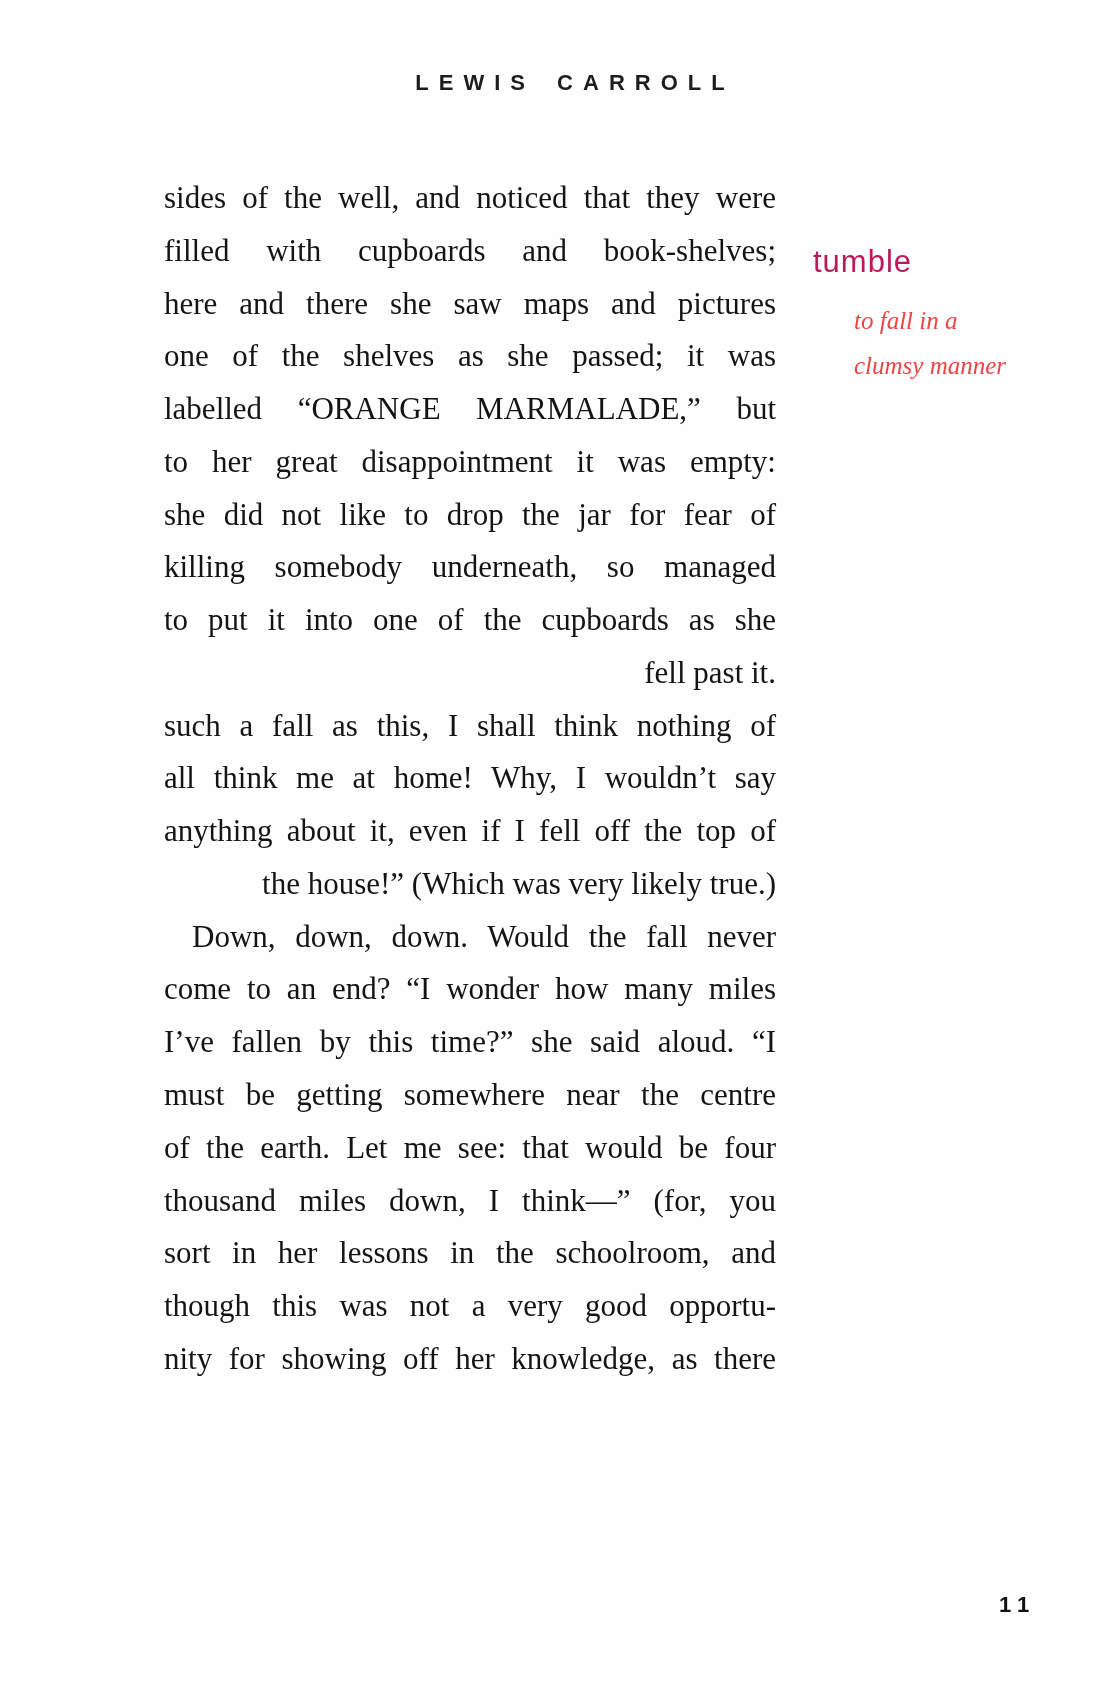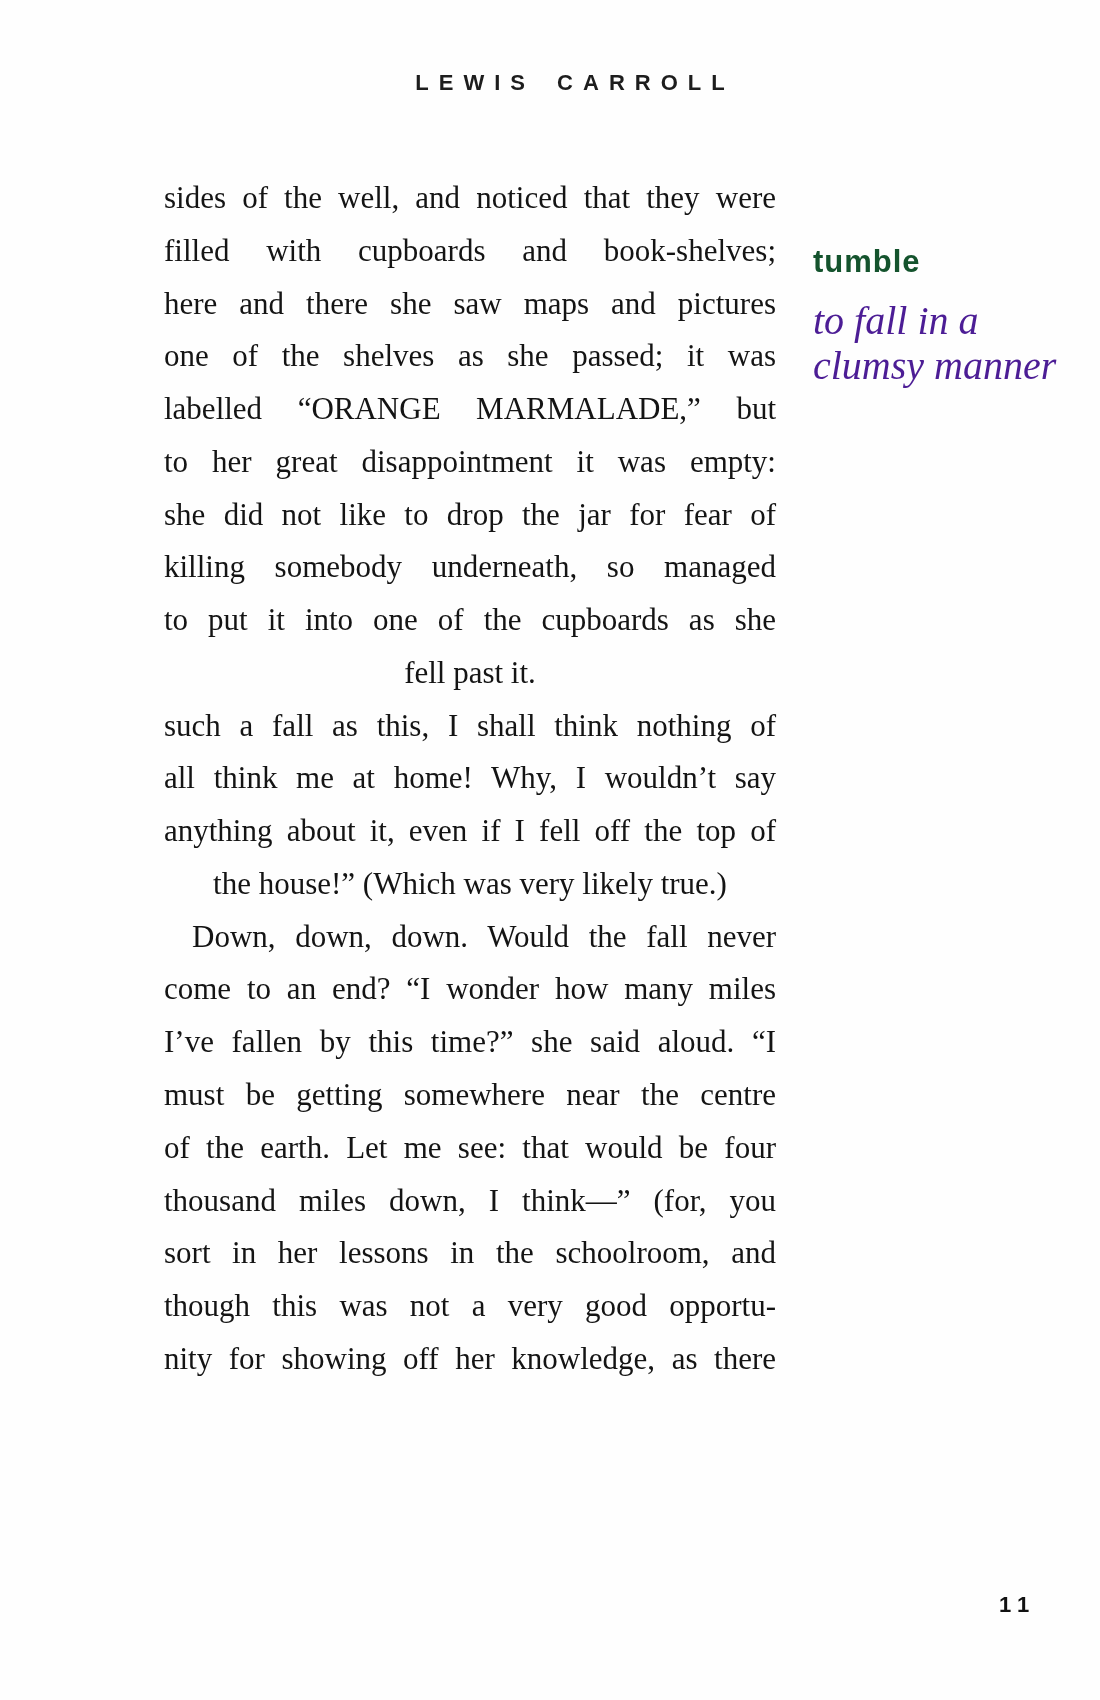--- a/index.html
+++ b/index.html
@@ -35,21 +35,21 @@
     position: absolute;
     left: 120px;
     top: 172px;
     width: 612px;
     font-size: 31px;
     line-height: 52.77px;
     color: #141414;
     margin-left: 44px;
   }
   .line {
-    text-align: center;
+    text-align: right;
     height: 52.77px;
     overflow: visible;
   }
   .line.just {
     text-align: justify;
     text-align-last: justify;
   }
   .line.indent {
     padding-left: 28px;
   }
@@ -63,32 +63,33 @@
   .italic {
   }
   .margin-note {
     position: absolute;
     left: 813px;
     top: 244px;
     width: 250px;
   }
   .margin-note .term {
     font-family: "Liberation Sans", sans-serif;
-    font-weight: 700;
+    font-weight: 400;
     font-size: 31px;
     letter-spacing: 1px;
     line-height: 1.15;
-    color: #14532d;
+    color: #be185d;
   }
   .margin-note .definition {
     margin-top: 18px;
     font-style: italic;
-    font-size: 40px;
+    font-size: 25px;
     line-height: 45px;
-    color: #4c1d95;
+    color: #ef4444;
+    margin-left: 41px;
   }
   .folio {
     position: absolute;
     left: 999px;
     top: 1592px;
     font-family: "Liberation Sans", sans-serif;
     font-weight: 700;
     font-size: 22px;
     letter-spacing: 7px;
     color: #111111;

